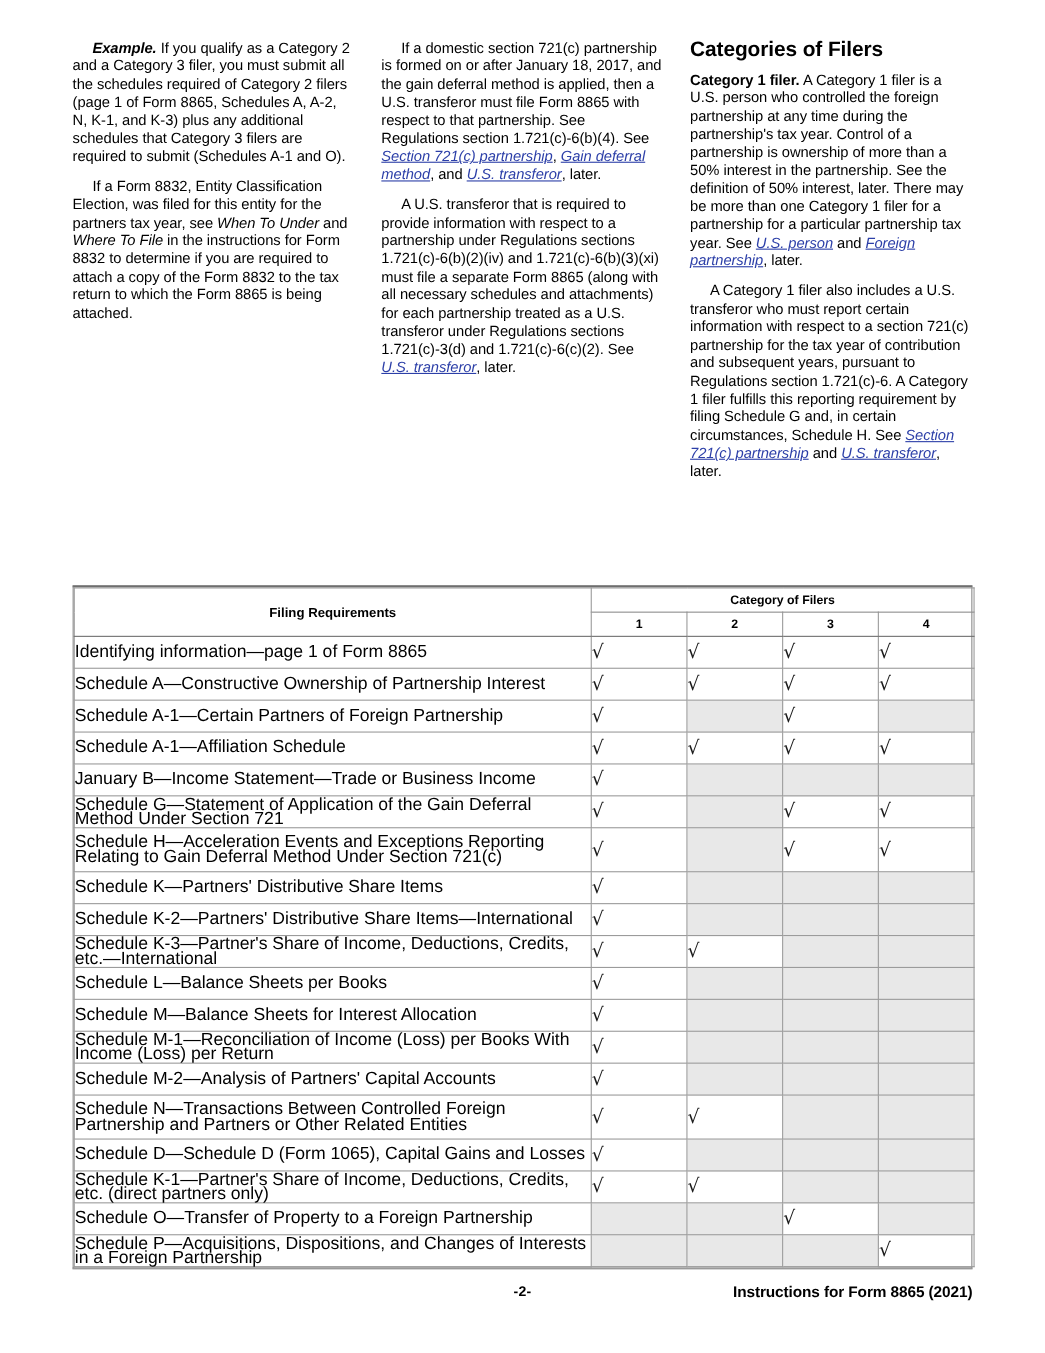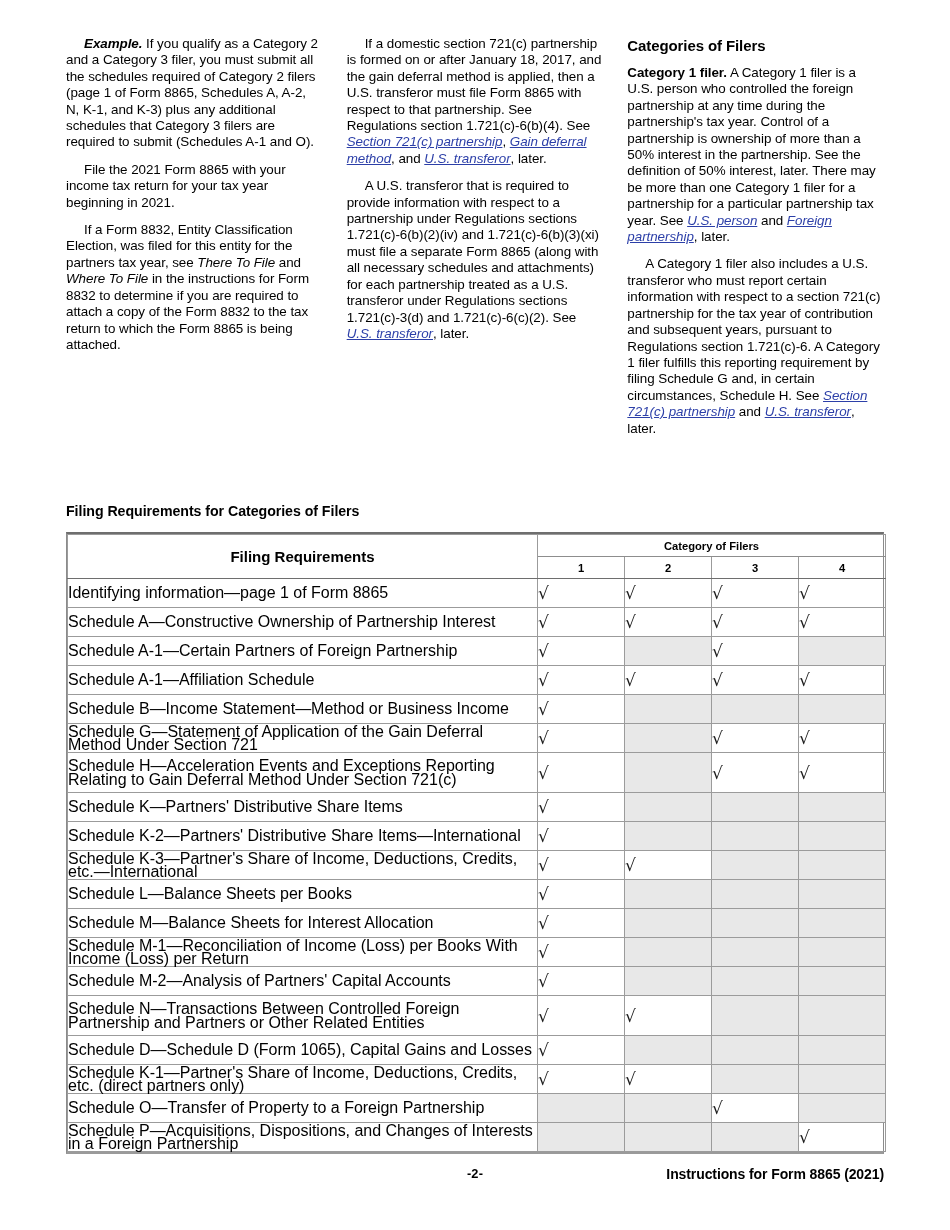--- a/index.html
+++ b/index.html
@@ -49,21 +49,21 @@
   b.run-in.ital { font-style: italic; font-weight: bold; }
 
   a.xref {
     color: #2c3fa8;
     font-style: italic;
     text-decoration: underline;
     text-decoration-color: #2c3fa8;
   }
 
   h2.sect {
-    font-size: 15px;
+    font-size: 19px;
     font-weight: bold;
     margin: 0 0 9px 0;
     line-height: 20px;
     letter-spacing: -0.1px;
   }
 
   
   .table-title {
     position: absolute;
     left: 66px;
@@ -93,21 +93,21 @@
   table.ft col.c-req { width: 470px; }
   table.ft col.c-cat { width: 87px; }
 
   table.ft th, table.ft td {
     border: 1px solid #9b9b9b;
     padding: 0;
     vertical-align: middle;
   }
 
   th.req-head {
-    font-size: 15px;
+    font-size: 12px;
     font-weight: bold;
     text-align: center;
     border-bottom: 1px solid #6e6e6e !important;
     height: 44px;
   }
   th.cat-head {
     font-size: 11.2px;
     font-weight: bold;
     text-align: center;
     height: 22px;
@@ -176,38 +176,36 @@
 </style>
 </head>
 <body>
 
 <div class="page">
 
   <div class="columns">
 
     <div class="col">
       <p><b class="run-in ital">Example.</b><span> If you qualify as a Category 2 and a Category 3 filer, you must submit all the schedules required of Category 2 filers (page 1 of Form 8865, Schedules A, A-2, N, K-1, and K-3) plus any additional schedules that Category 3 filers are required to submit (Schedules A-1 and O).</span></p>
-      <p>File the 2021 Form 8865 with your income tax return for your tax year beginning in 2021.</p>
-      <p><span>If a Form 8832, Entity Classification Election, was filed for this entity for the partners tax year, see </span><i class="it">There To File</i><span> and </span><i class="it">Where To File</i><span> in the instructions for Form 8832 to determine if you are required to attach a copy of the Form 8832 to the tax return to which the Form 8865 is being attached.</span></p>
+      <p><span>If a Form 8832, Entity Classification Election, was filed for this entity for the partners tax year, see </span><i class="it">When To Under</i><span> and </span><i class="it">Where To File</i><span> in the instructions for Form 8832 to determine if you are required to attach a copy of the Form 8832 to the tax return to which the Form 8865 is being attached.</span></p>
     </div>
 
     <div class="col">
       <p class="noindent" style="text-indent:18px"><span>If a domestic section 721(c) partnership is formed on or after January 18, 2017, and the gain deferral method is applied, then a U.S. transferor must file Form 8865 with respect to that partnership. See Regulations section 1.721(c)-6(b)(4). See </span><a class="xref" href="#">Section 721(c) partnership</a><span>, </span><a class="xref" href="#">Gain deferral method</a><span>, and </span><a class="xref" href="#">U.S. transferor</a><span>, later.</span></p>
       <p><span>A U.S. transferor that is required to provide information with respect to a partnership under Regulations sections 1.721(c)-6(b)(2)(iv) and 1.721(c)-6(b)(3)(xi) must file a separate Form 8865 (along with all necessary schedules and attachments) for each partnership treated as a U.S. transferor under Regulations sections 1.721(c)-3(d) and 1.721(c)-6(c)(2). See </span><a class="xref" href="#">U.S. transferor</a><span>, later.</span></p>
     </div>
 
     <div class="col">
       <h2 class="sect">Categories of Filers</h2>
       <p class="noindent"><b class="run-in">Category 1 filer.</b><span>  A Category 1 filer is a U.S. person who controlled the foreign partnership at any time during the partnership's tax year. Control of a partnership is ownership of more than a 50% interest in the partnership. See the definition of 50% interest, later. There may be more than one Category 1 filer for a partnership for a particular partnership tax year. See </span><a class="xref" href="#">U.S. person</a><span> and </span><a class="xref" href="#">Foreign partnership</a><span>, later.</span></p>
       <p><span>A Category 1 filer also includes a U.S. transferor who must report certain information with respect to a section 721(c) partnership for the tax year of contribution and subsequent years, pursuant to Regulations section 1.721(c)-6. A Category 1 filer fulfills this reporting requirement by filing Schedule G and, in certain circumstances, Schedule H. See </span><a class="xref" href="#">Section 721(c) partnership</a><span> and </span><a class="xref" href="#">U.S. transferor</a><span>, later.</span></p>
     </div>
 
   </div>
 
-  <div class="table-title">Filing Requirements for Categories of Filers</div>
 
   <div class="tbl-wrap">
     <table class="ft">
       <colgroup>
         <col class="c-req">
           <col class="c-cat">
           <col class="c-cat">
           <col class="c-cat">
           <col class="c-cat">
       </colgroup>
@@ -246,21 +244,21 @@
             <td class="mark shade"></td>
           </tr>
           <tr class="r">
             <td class="req">Schedule A-1—Affiliation Schedule</td>
             <td class="mark"><span class="chk">√</span></td>
             <td class="mark"><span class="chk">√</span></td>
             <td class="mark"><span class="chk">√</span></td>
             <td class="mark"><span class="chk">√</span></td>
           </tr>
           <tr class="r sep">
-            <td class="req">Schedule B—Income Statement—Method or Business Income</td>
+            <td class="req">January B—Income Statement—Trade or Business Income</td>
             <td class="mark"><span class="chk">√</span></td>
             <td class="mark shade"></td>
             <td class="mark shade"></td>
             <td class="mark shade"></td>
           </tr>
           <tr class="r sep">
             <td class="req">Schedule G—Statement of Application of the Gain Deferral Method Under Section 721</td>
             <td class="mark"><span class="chk">√</span></td>
             <td class="mark shade"></td>
             <td class="mark"><span class="chk">√</span></td>

